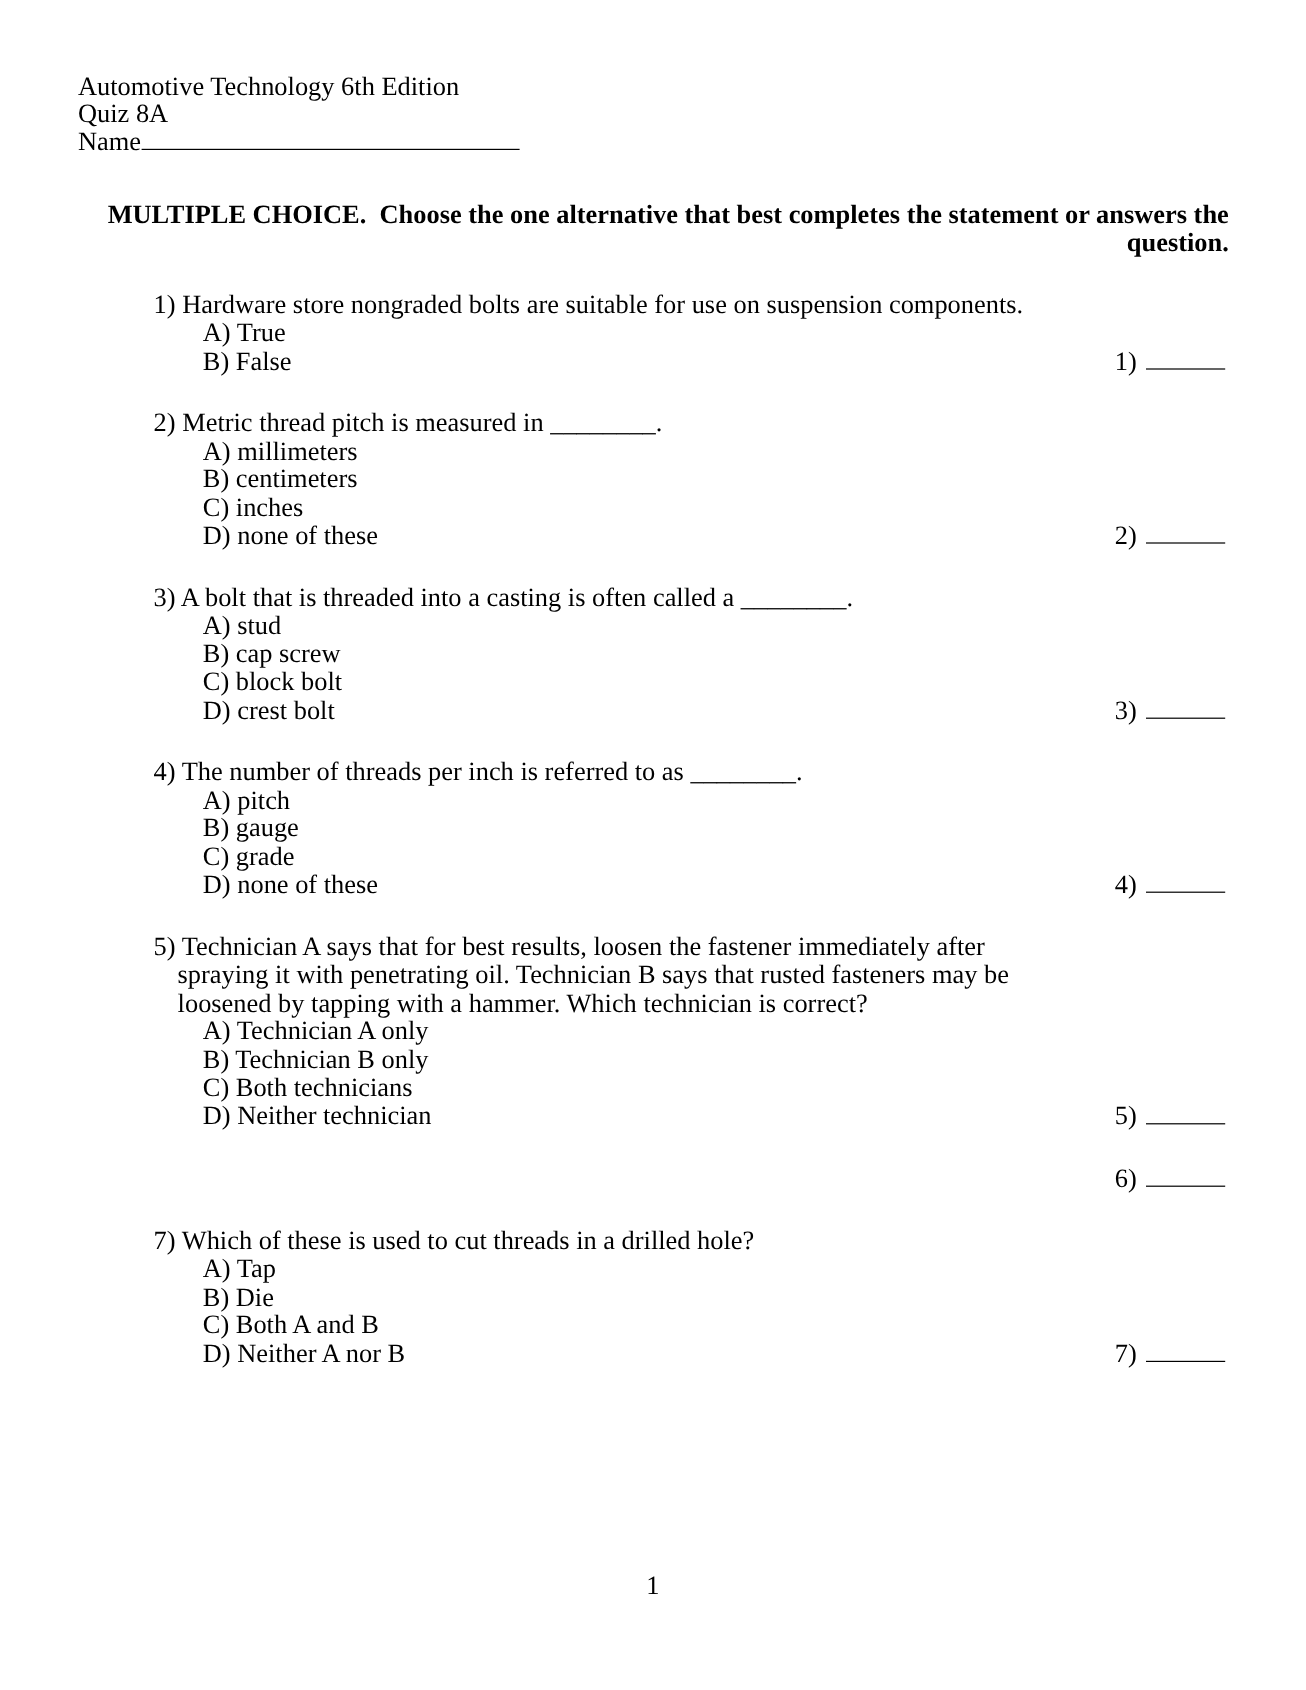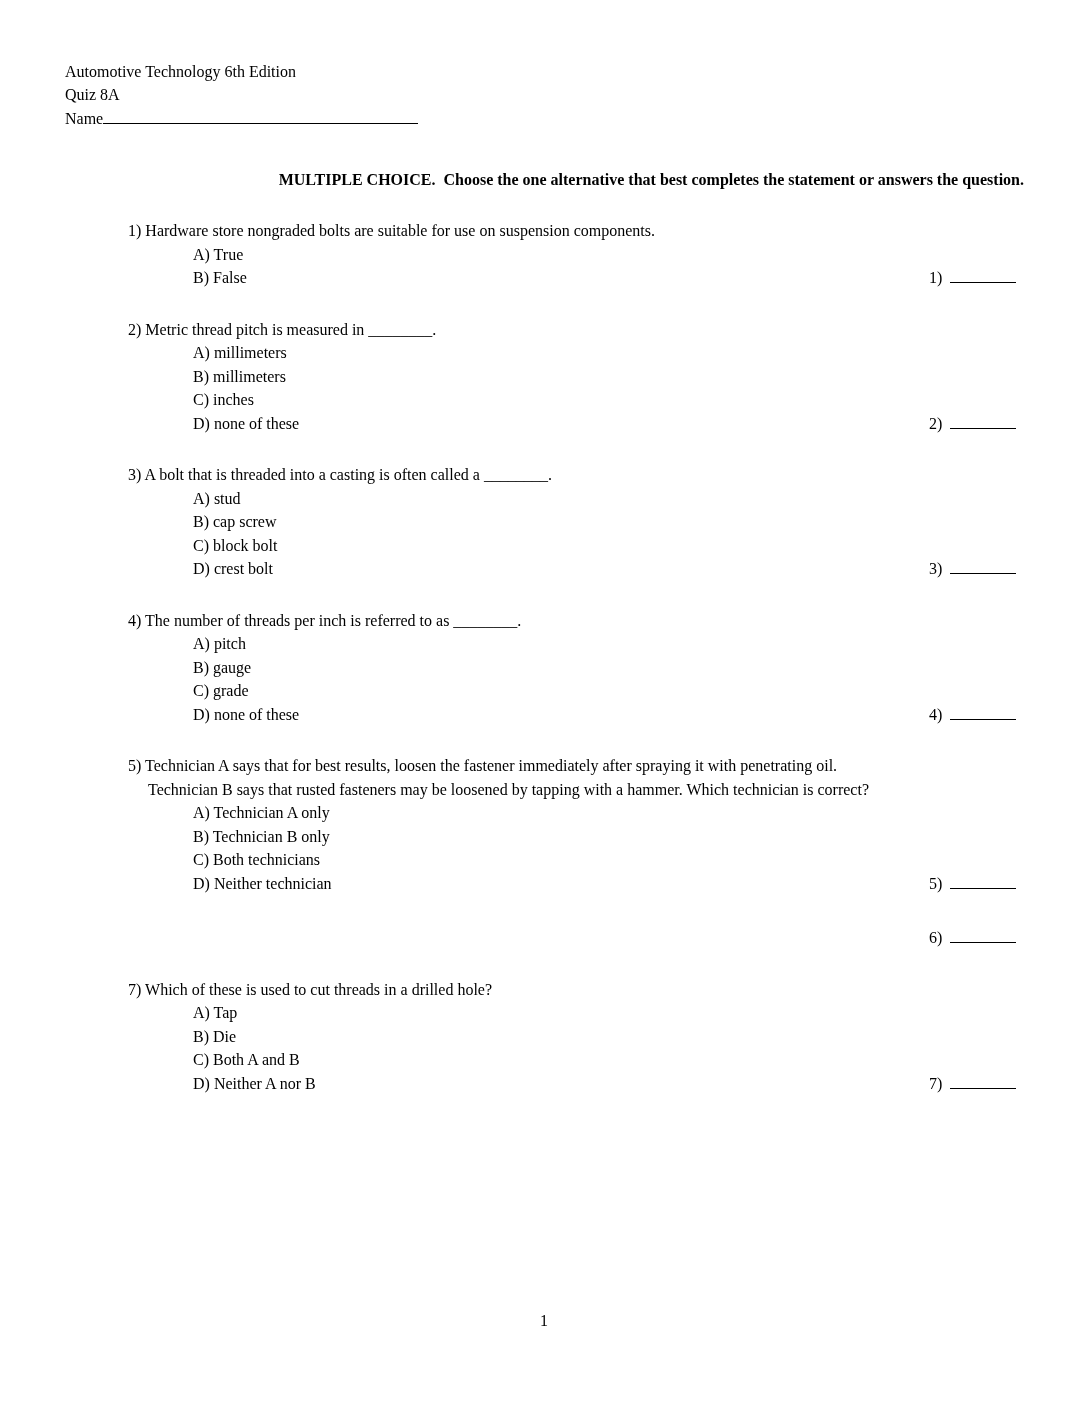--- a/index.html
+++ b/index.html
@@ -8,21 +8,21 @@
     background: #ffffff;
   }
   .page {
     position: relative;
     width: 1088px;
     height: 1408px;
     margin: 0 auto;
     background: #ffffff;
     color: #000000;
     font-family: "Liberation Serif", "DejaVu Serif", serif;
-    font-size: 16px;
+    font-size: 22px;
     line-height: 23.5px;
     box-sizing: border-box;
     padding: 60px 64px 0 65px;
     overflow: hidden;
   }
   .doc-header div {
     line-height: 23px;
   }
   .name-row {
     white-space: nowrap;
@@ -51,21 +51,21 @@
   .q-main {
     width: 762px;
     margin-left: 63px;
     flex: 0 0 auto;
   }
   .q-text {
     padding-left: 20px;
     text-indent: -20px;
   }
   .choices {
-    margin-left: 65px;
+    margin-left: 41px;
   }
   .q-answer {
     margin-left: auto;
     white-space: nowrap;
     width: 95px;
     flex: 0 0 auto;
   }
   .ans-line {
     display: inline-block;
     width: 66px;
@@ -111,21 +111,21 @@
       <div class="q-answer">
         <span>1)</span><span class="ans-line"></span>
       </div>
     </div>
 
     <div class="question">
       <div class="q-main">
         <div class="q-text"><span>2)</span> <span>Metric thread pitch is measured in ________.</span></div>
         <div class="choices">
           <div class="choice">A) millimeters</div>
-          <div class="choice">B) millimeters</div>
+          <div class="choice">B) centimeters</div>
           <div class="choice">C) inches</div>
           <div class="choice">D) none of these</div>
         </div>
       </div>
       <div class="q-answer">
         <span>2)</span><span class="ans-line"></span>
       </div>
     </div>
 
     <div class="question">

